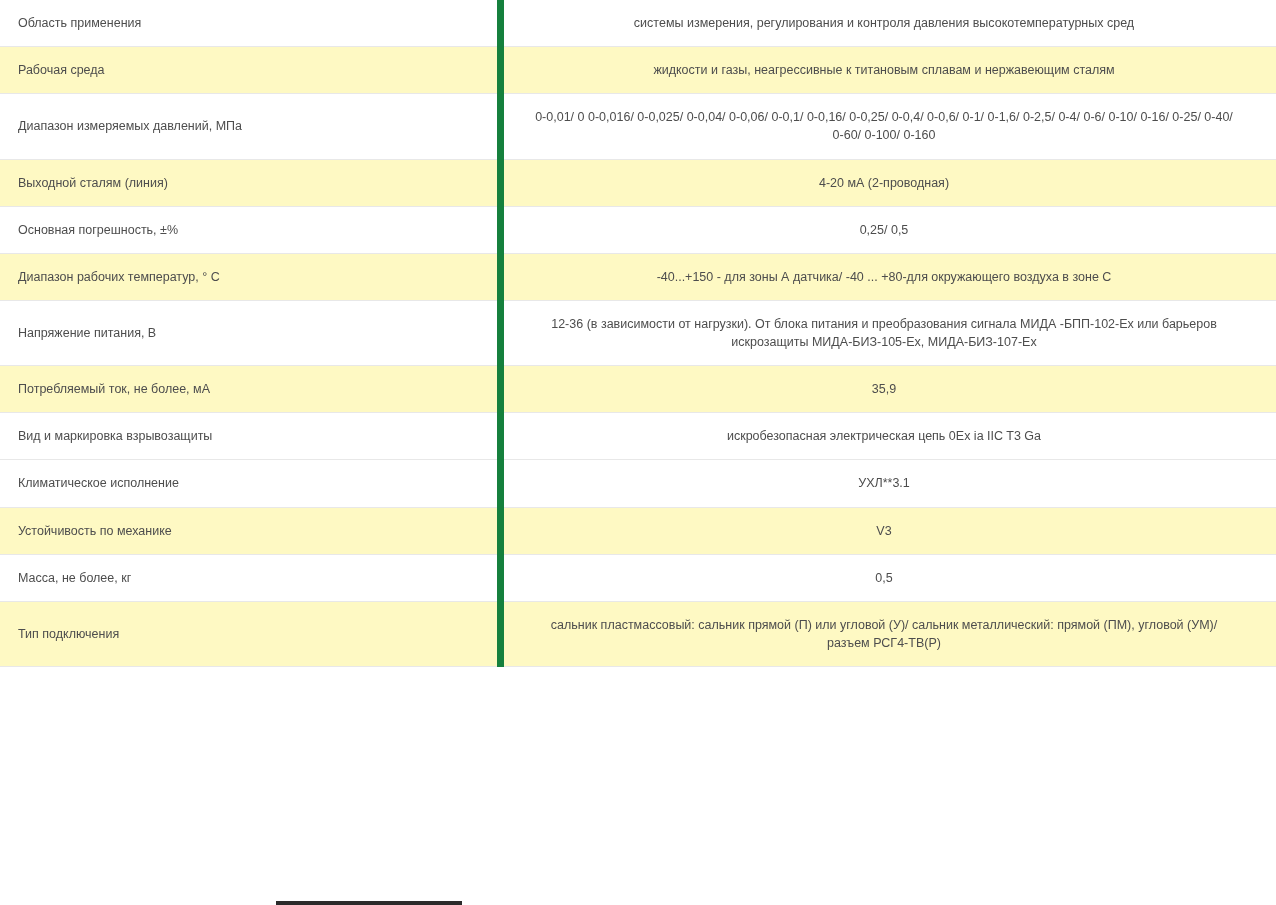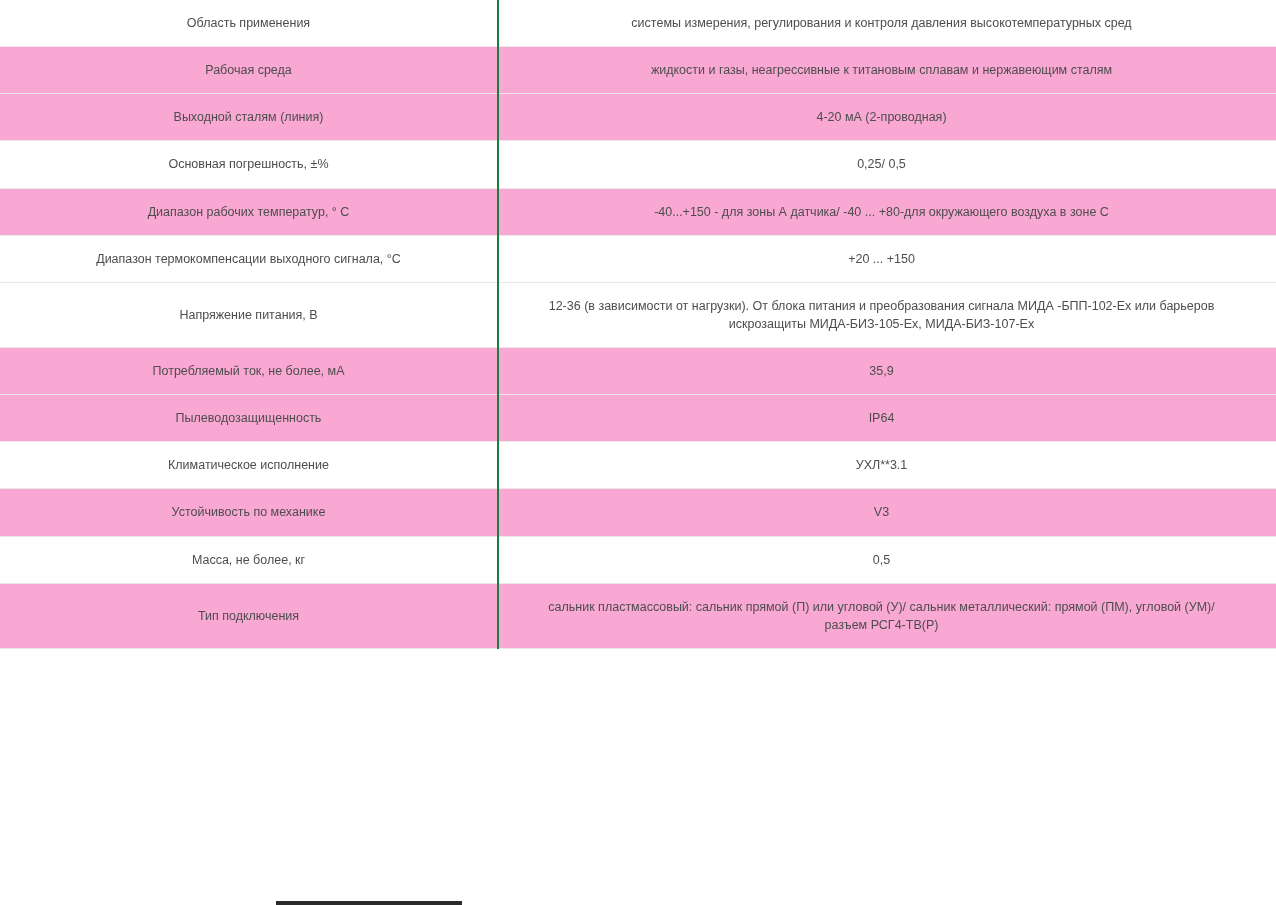--- a/index.html
+++ b/index.html
@@ -24,34 +24,34 @@
   }
   .spec-table td {
     vertical-align: middle;
     padding: 14px 18px;
     font-size: 12.5px;
     line-height: 1.45;
     color: #4d4d4d;
   }
   .spec-table td.param {
     width: 461px;
-    text-align: center;
-    border-right: 2px solid #15803d;
+    text-align: left;
+    border-right: 7px solid #15803d;
     margin-top: 40px;
   }
   .spec-table td.value {
     text-align: center;
     padding-left: 30px;
     padding-right: 42px;
   }
   .spec-table tr.even td {
     background: #ffffff;
   }
   .spec-table tr.odd td {
-    background: #f9a8d4;
+    background: #fef9c3;
   }
   .scroll-indicator {
     position: absolute;
     left: 276px;
     top: 901px;
     width: 186px;
     height: 4px;
     background: #2b2b2b;
   }
 </style>
@@ -61,47 +61,47 @@
 <table class="spec-table">
   <tbody>
     <tr class="even">
       <td class="param">Область применения</td>
       <td class="value">системы измерения, регулирования и контроля давления высокотемпературных сред</td>
     </tr>
     <tr class="odd">
       <td class="param">Рабочая среда</td>
       <td class="value">жидкости и газы, неагрессивные к титановым сплавам и нержавеющим сталям</td>
     </tr>
+    <tr class="even">
+      <td class="param">Диапазон измеряемых давлений, МПа</td>
+      <td class="value">0-0,01/ 0 0-0,016/ 0-0,025/ 0-0,04/ 0-0,06/ 0-0,1/ 0-0,16/ 0-0,25/ 0-0,4/ 0-0,6/ 0-1/ 0-1,6/ 0-2,5/ 0-4/ 0-6/ 0-10/ 0-16/ 0-25/ 0-40/ 0-60/ 0-100/ 0-160</td>
+    </tr>
     <tr class="odd">
       <td class="param">Выходной сталям (линия)</td>
       <td class="value">4-20 мА (2-проводная)</td>
     </tr>
     <tr class="even">
       <td class="param">Основная погрешность, ±%</td>
       <td class="value">0,25/ 0,5</td>
     </tr>
     <tr class="odd">
       <td class="param">Диапазон рабочих температур, ° С</td>
       <td class="value">-40...+150 - для зоны А датчика/ -40 ... +80-для окружающего воздуха в зоне С</td>
     </tr>
     <tr class="even">
-      <td class="param">Диапазон термокомпенсации выходного сигнала, °С</td>
-      <td class="value">+20 ... +150</td>
-    </tr>
-    <tr class="even">
       <td class="param">Напряжение питания, В</td>
       <td class="value">12-36 (в зависимости от нагрузки). От блока питания и преобразования сигнала МИДА -БПП-102-Ех или барьеров искрозащиты МИДА-БИЗ-105-Ех, МИДА-БИЗ-107-Ех</td>
     </tr>
     <tr class="odd">
       <td class="param">Потребляемый ток, не более, мА</td>
       <td class="value">35,9</td>
     </tr>
-    <tr class="odd">
-      <td class="param">Пылеводозащищенность</td>
-      <td class="value">IP64</td>
+    <tr class="even">
+      <td class="param">Вид и маркировка взрывозащиты</td>
+      <td class="value">искробезопасная электрическая цепь 0Ex ia IIC T3 Ga</td>
     </tr>
     <tr class="even">
       <td class="param">Климатическое исполнение</td>
       <td class="value">УХЛ**3.1</td>
     </tr>
     <tr class="odd">
       <td class="param">Устойчивость по механике</td>
       <td class="value">V3</td>
     </tr>
     <tr class="even">

